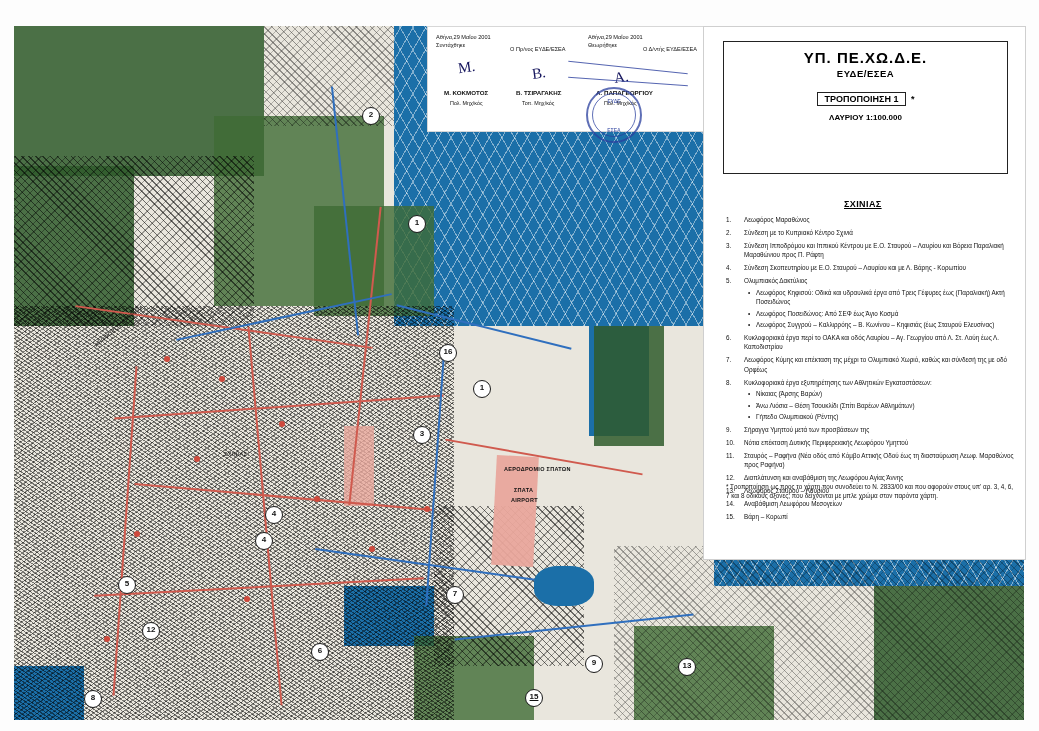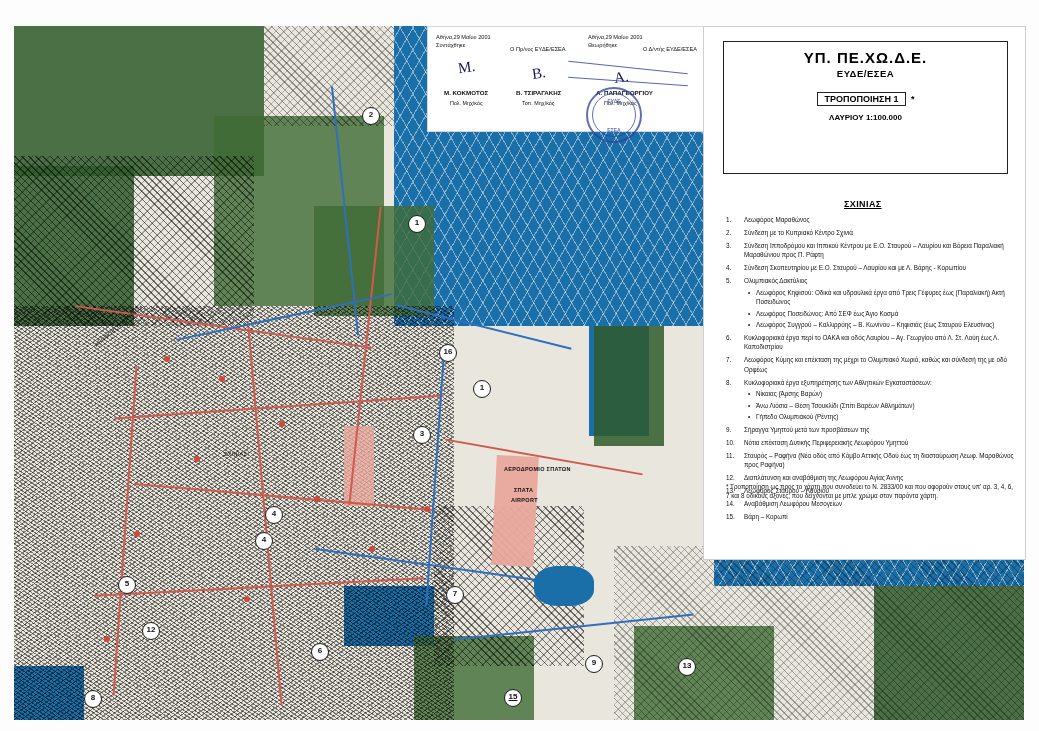--- a/index.html
+++ b/index.html
@@ -148,21 +148,21 @@
     <div class="node" style="left:399px;top:400px;">3</div>
     <div class="node" style="left:251px;top:480px;">4</div>
     <div class="node" style="left:241px;top:506px;">4</div>
     <div class="node" style="left:104px;top:550px;">5</div>
     <div class="node" style="left:432px;top:560px;">7</div>
     <div class="node" style="left:128px;top:596px;">12</div>
     <div class="node" style="left:297px;top:617px;">6</div>
     <div class="node" style="left:664px;top:632px;">13</div>
     <div class="node" style="left:571px;top:629px;">9</div>
     <div class="node" style="left:70px;top:664px;">8</div>
-    <div class="node" style="left:490px;top:663px;text-decoration:underline;">15</div>
+    <div class="node" style="left:511px;top:663px;text-decoration:underline;">15</div>
 
   </div>
 
   <div id="sigstrip">
 
     <div class="sigcol" style="left:8px;">
       <div>Αθήνα,29 Μαΐου 2001</div>
       <div>Συντάχθηκε</div>
     </div>
     <div class="scribble" style="left:30px;top:32px;">M.</div>

